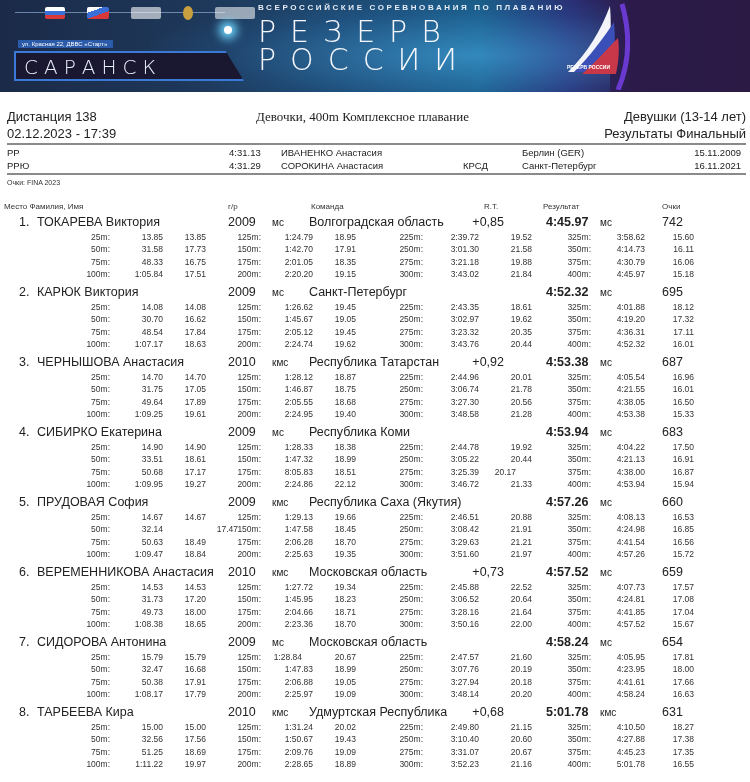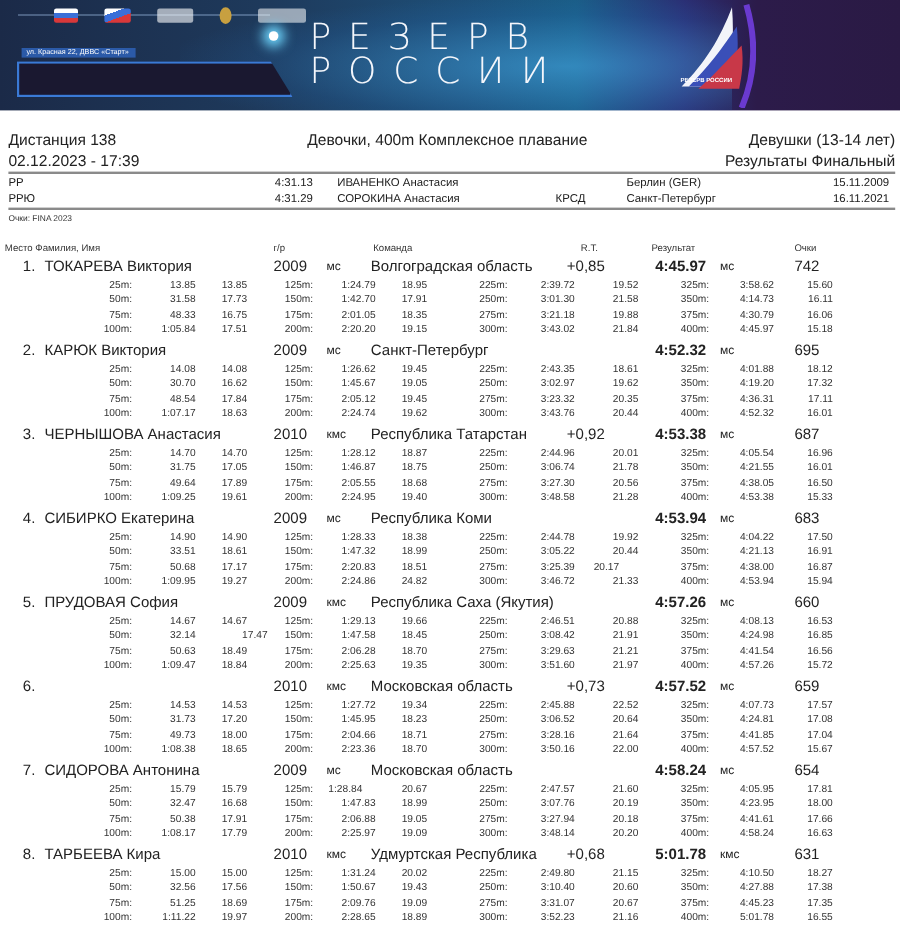--- a/index.html
+++ b/index.html
@@ -69,21 +69,21 @@
   }
   .banner .big-day { font-size: 22px; letter-spacing: 3px; line-height: 22px; font-family: "DejaVu Sans", sans-serif; font-weight: 300; }
   .banner .month { font-size: 7px; letter-spacing: 2px; line-height: 10px; }
   .banner .year { font-size: 12px; letter-spacing: 3px; color: #7fd0ff; line-height: 13px; }
 
   
   .doc { position: absolute; left: 0; top: 92px; width: 750px; }
   .hdr-row { position: relative; height: 16px; font-size: 13px; color: #222; }
   .hdr-row span { position: absolute; top: 0; white-space: nowrap; }
   .hdr-row .l { left: 7px; }
-  .hdr-row .c { left: 256px; }
+  .hdr-row .c { left: 256px; font-family: Liberation Serif, serif; }
   .hdr-row .r { right: 4px; }
   .rule { position: absolute; left: 7px; right: 4px; height: 2px; background: #8a8a8a; }
   .rec-row { position: relative; height: 12px; font-size: 9.5px; color: #222; }
   .rec-row span { position: absolute; top: 0; white-space: nowrap; }
   .scoring { position: absolute; left: 7px; font-size: 7px; color: #333; }
   .col-hdr { position: absolute; font-size: 8px; color: #333; white-space: nowrap; }
 
   
   .results { position: absolute; left: 0; top: 214px; width: 750px; }
   .athlete { position: relative; height: 70px; }
@@ -111,20 +111,22 @@
   <div class="logos">
     <div class="logo-chip a"></div>
     <div class="logo-chip b"></div>
     <div class="logo-chip c"></div>
     <div class="logo-chip d"></div>
     <div class="logo-chip e"></div>
   </div>
   <div class="spark"></div>
   <div class="address">ул. Красная 22, ДВВС «Старт»</div>
   <div class="city-box"></div>
+  <div class="city">САРАНСК</div>
+  <div class="subtitle">ВСЕРОССИЙСКИЕ СОРЕВНОВАНИЯ ПО ПЛАВАНИЮ</div>
   <div class="title1">РЕЗЕРВ</div>
   <div class="title2">РОССИИ</div>
   <svg class="flag-logo" viewBox="0 0 70 88">
     <path d="M8 70 C 28 50, 40 30, 50 4 C 52 30, 50 50, 44 70 Z" fill="#f2f4fa"></path>
     <path d="M14 70 C 30 54, 42 38, 54 20 C 56 40, 54 56, 50 70 Z" fill="#3a4fb8"></path>
     <path d="M22 72 C 36 60, 46 48, 58 36 C 60 50, 58 62, 56 72 Z" fill="#c83848"></path>
     <path d="M62 2 C 70 30, 70 60, 58 88" stroke="#6a3ad0" stroke-width="5" fill="none"></path>
   </svg>
   <div class="flag-caption">РЕЗЕРВ РОССИИ</div>
 </div>
@@ -422,36 +424,36 @@
           <span style="right:218px">20.44</span>
           <span style="right:159px">350m:</span>
           <span style="right:105px">4:21.13</span>
           <span style="right:56px">16.91</span>
         </div>
         <div class="split-row">
           <span style="right:640px">75m:</span>
           <span style="right:587px">50.68</span>
           <span style="right:544px">17.17</span>
           <span style="right:489px">175m:</span>
-          <span style="right:437px">2:20.83</span>
+          <span style="right:437px">8:05.83</span>
           <span style="right:394px">18.51</span>
           <span style="right:327px">275m:</span>
           <span style="right:271px">3:25.39</span>
           <span style="right:234px">20.17</span>
           <span style="right:159px">375m:</span>
           <span style="right:105px">4:38.00</span>
           <span style="right:56px">16.87</span>
         </div>
         <div class="split-row">
           <span style="right:640px">100m:</span>
           <span style="right:587px">1:09.95</span>
           <span style="right:544px">19.27</span>
           <span style="right:489px">200m:</span>
           <span style="right:437px">2:24.86</span>
-          <span style="right:394px">24.82</span>
+          <span style="right:394px">22.12</span>
           <span style="right:327px">300m:</span>
           <span style="right:271px">3:46.72</span>
           <span style="right:218px">21.33</span>
           <span style="right:159px">400m:</span>
           <span style="right:105px">4:53.94</span>
           <span style="right:56px">15.94</span>
         </div>
       </div>
     </div>
     <div class="athlete">
@@ -477,21 +479,21 @@
           <span style="right:327px">225m:</span>
           <span style="right:271px">2:46.51</span>
           <span style="right:218px">20.88</span>
           <span style="right:159px">325m:</span>
           <span style="right:105px">4:08.13</span>
           <span style="right:56px">16.53</span>
         </div>
         <div class="split-row">
           <span style="right:640px">50m:</span>
           <span style="right:587px">32.14</span>
-          <span style="right:527px">17.47</span>
+          <span style="right:512px">17.47</span>
           <span style="right:489px">150m:</span>
           <span style="right:437px">1:47.58</span>
           <span style="right:394px">18.45</span>
           <span style="right:327px">250m:</span>
           <span style="right:271px">3:08.42</span>
           <span style="right:218px">21.91</span>
           <span style="right:159px">350m:</span>
           <span style="right:105px">4:24.98</span>
           <span style="right:56px">16.85</span>
         </div>
@@ -521,20 +523,21 @@
           <span style="right:218px">21.97</span>
           <span style="right:159px">400m:</span>
           <span style="right:105px">4:57.26</span>
           <span style="right:56px">15.72</span>
         </div>
       </div>
     </div>
     <div class="athlete">
       <div class="main-row">
         <span class="place">6.</span>
+        <span class="name">ВЕРЕМЕННИКОВА Анастасия</span>
         <span class="yob">2010</span>
         <span class="rank">кмс</span>
         <span class="team">Московская область</span>
         <span class="rt">+0,73</span>
         <span class="result">4:57.52</span>
         <span class="rank2">мс</span>
         <span class="points">659</span>
       </div>
       <div class="splits">
         <div class="split-row">

